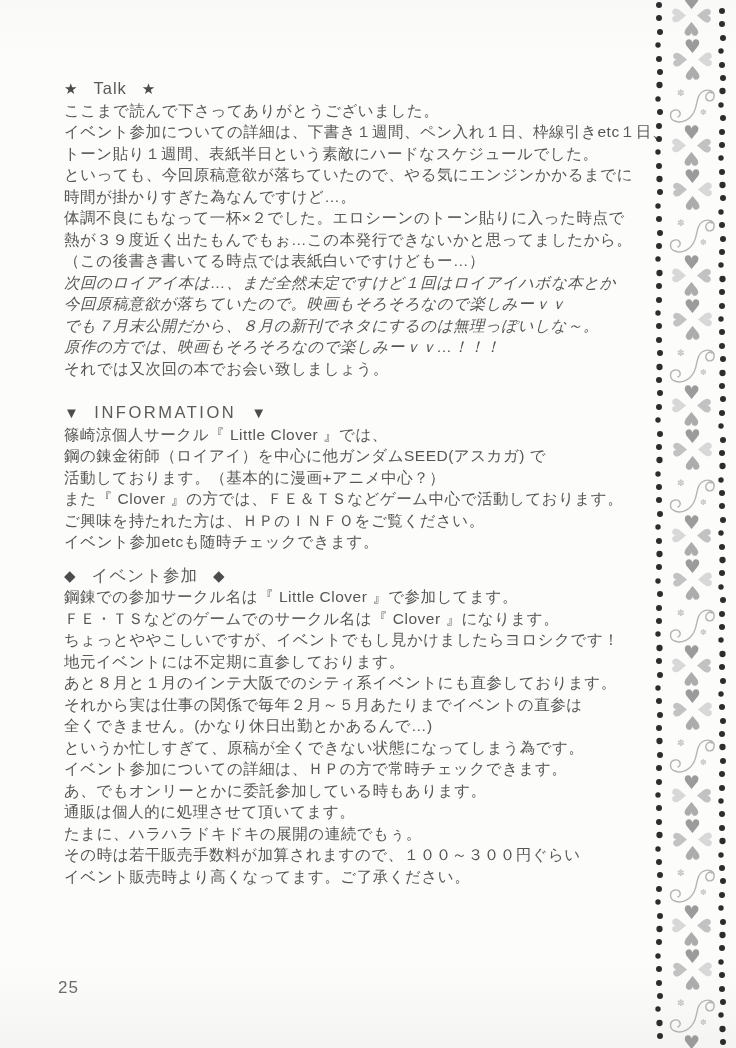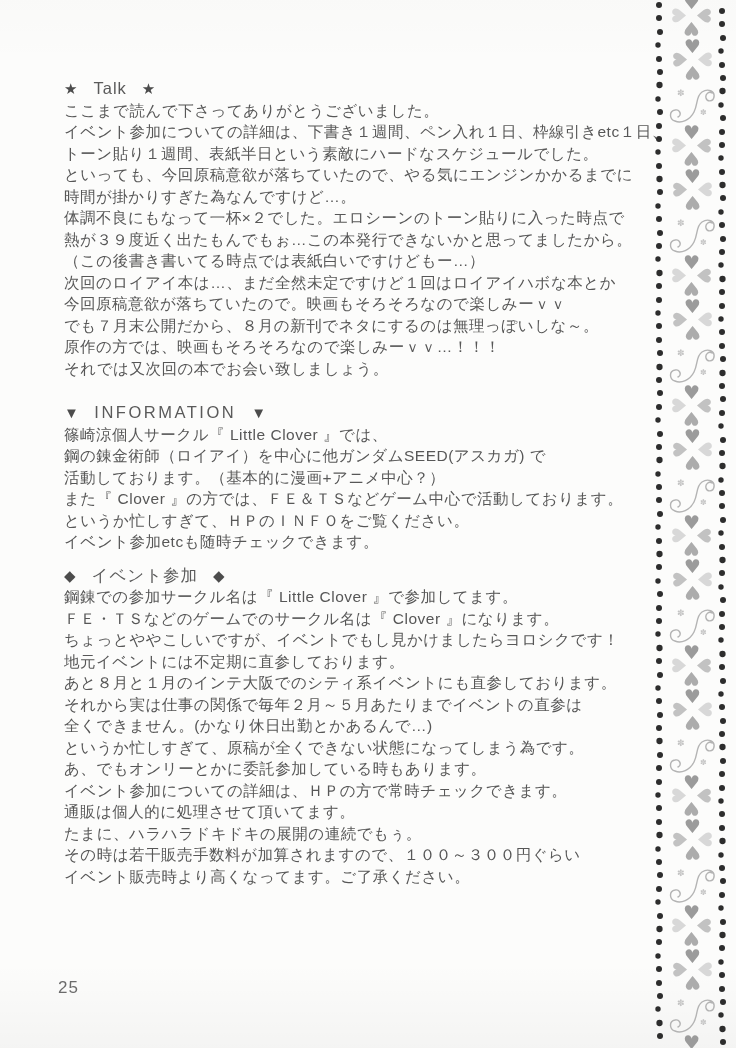--- a/index.html
+++ b/index.html
@@ -21,21 +21,21 @@
     display:flex;align-items:center;gap:15px;
     font-size:16.5px;color:#5a5a5a;letter-spacing:1px;margin:0;font-weight:normal;
   }
   .heading .marker{font-size:15px;color:#4c4c4c;}
   .heading-talk{margin-top:78px;}
   .heading-info{margin-top:23px;letter-spacing:0.5px;}
   .heading-info .hlabel{letter-spacing:2.5px;}
   .heading-event{margin-top:12px;}
   p.para{margin:0;}
   .para-talk-0{margin-top:18px;}
-  .para-talk-1{margin-top:14px;}
+  .para-talk-1{margin-top:14px;font-style:italic;}
   .para-talk-2{margin-top:14px;}
   .para-info-0{margin-top:16px;}
   .para-event-0{margin-top:18px;}
   .para-event-1{margin-top:14px;}
   .line{display:block;white-space:pre;}
   .page-number{
     position:absolute;left:58px;top:978px;
     font-size:17px;color:#6b6b6b;letter-spacing:1px;
   }
   
@@ -93,42 +93,42 @@
   <h2 class="heading heading-info">
     <span class="marker">▼</span>
     <span class="hlabel">INFORMATION</span>
     <span class="marker">▼</span>
   </h2>
   <p class="para para-info-0">
       <span class="line">篠崎涼個人サークル『 Little Clover 』では、</span>
       <span class="line">鋼の錬金術師（ロイアイ）を中心に他ガンダムSEED(アスカガ) で</span>
       <span class="line">活動しております。（基本的に漫画+アニメ中心？）</span>
       <span class="line">また『 Clover 』の方では、ＦＥ＆ＴＳなどゲーム中心で活動しております。</span>
-      <span class="line">というか忙しすぎて、ＨＰのＩＮＦＯをご覧ください。</span>
+      <span class="line">ご興味を持たれた方は、ＨＰのＩＮＦＯをご覧ください。</span>
       <span class="line">イベント参加etcも随時チェックできます。</span>
     </p>
 
   <h2 class="heading heading-event">
     <span class="marker">◆</span>
     <span class="hlabel">イベント参加</span>
     <span class="marker">◆</span>
   </h2>
   <p class="para para-event-0">
       <span class="line">鋼錬での参加サークル名は『 Little Clover 』で参加してます。</span>
       <span class="line">ＦＥ・ＴＳなどのゲームでのサークル名は『 Clover 』になります。</span>
       <span class="line">ちょっとややこしいですが、イベントでもし見かけましたらヨロシクです！</span>
     </p>
   <p class="para para-event-1">
       <span class="line">地元イベントには不定期に直参しております。</span>
       <span class="line">あと８月と１月のインテ大阪でのシティ系イベントにも直参しております。</span>
       <span class="line">それから実は仕事の関係で毎年２月～５月あたりまでイベントの直参は</span>
       <span class="line">全くできません。(かなり休日出勤とかあるんで…)</span>
       <span class="line">というか忙しすぎて、原稿が全くできない状態になってしまう為です。</span>
+      <span class="line">イベント参加についての詳細は、ＨＰの方で常時チェックできます。</span>
       <span class="line">あ、でもオンリーとかに委託参加している時もあります。</span>
-      <span class="line">イベント参加についての詳細は、ＨＰの方で常時チェックできます。</span>
       <span class="line">通販は個人的に処理させて頂いてます。</span>
       <span class="line">たまに、ハラハラドキドキの展開の連続でもぅ。</span>
       <span class="line">その時は若干販売手数料が加算されますので、１００～３００円ぐらい</span>
       <span class="line">イベント販売時より高くなってます。ご了承ください。</span>
     </p>
 
 </main>
 
 <div class="page-number">25</div>
 

